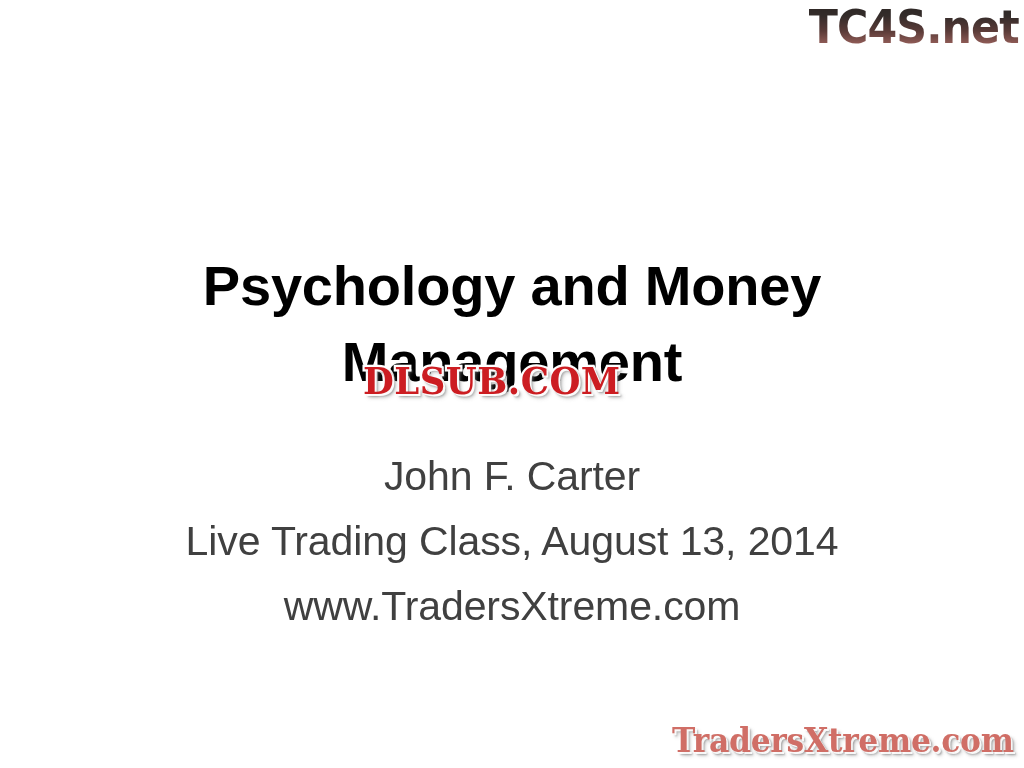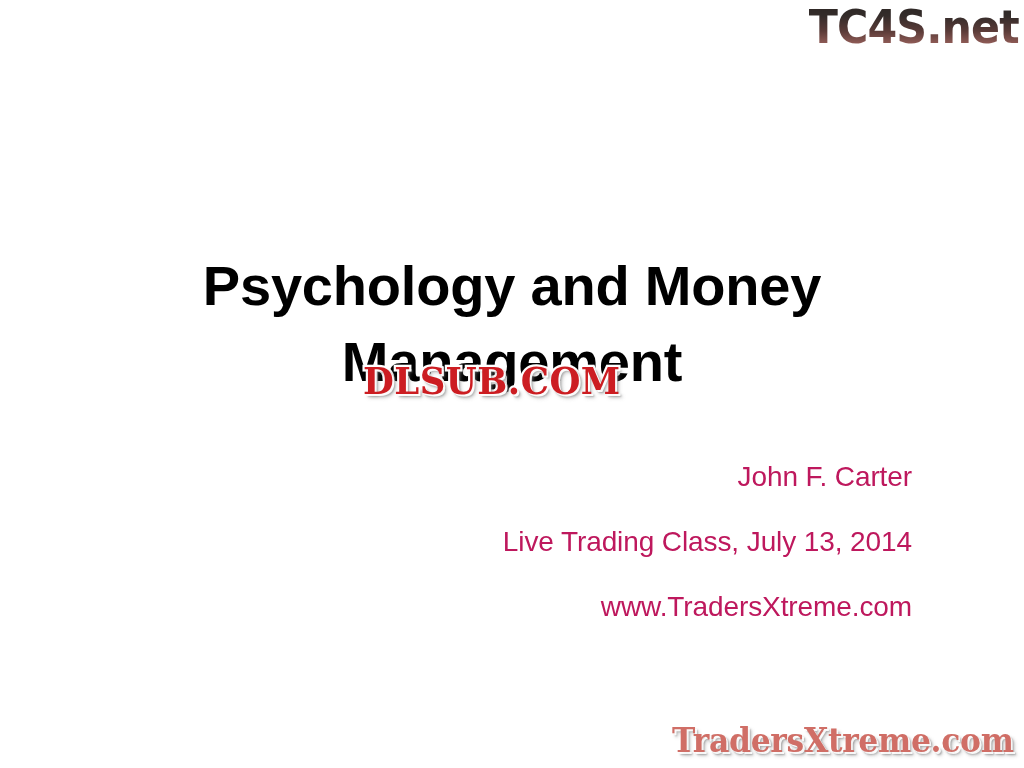--- a/index.html
+++ b/index.html
@@ -43,26 +43,25 @@
     position: absolute;
     left: 112px;
     top: 444px;
     width: 800px;
     text-align: center;
   }
 
   .subtitle-line {
     font-family: "Liberation Sans", sans-serif;
     font-weight: 400;
-    font-size: 28px;
+    font-size: 41px;
     line-height: 65px;
-    color: #be185d;
+    color: #404040;
     letter-spacing: -0.1px;
     white-space: nowrap;
-    text-align: right;
   }
 
   
   .wm-tc4s {
     position: absolute;
     right: 5px;
     top: 2px;
     font-family: "DejaVu Sans", sans-serif;
     font-weight: 700;
     font-size: 46px;
@@ -134,21 +133,21 @@
 <body>
 
 <div id="slide">
 
   <div class="title-block">
     <div class="slide-title">Psychology and Money Management</div>
   </div>
 
   <div class="subtitle-block">
     <div class="subtitle-line">John F. Carter</div>
-    <div class="subtitle-line">Live Trading Class, July 13, 2014</div>
+    <div class="subtitle-line">Live Trading Class, August 13, 2014</div>
     <div class="subtitle-line">www.TradersXtreme.com</div>
   </div>
 
   <div class="wm-tc4s">TC4S.net</div>
 
   <div class="wm-dlsub">DLSUB.COM</div>
 
   <div class="wm-txtreme">TradersXtreme.com</div>
 
 </div>

